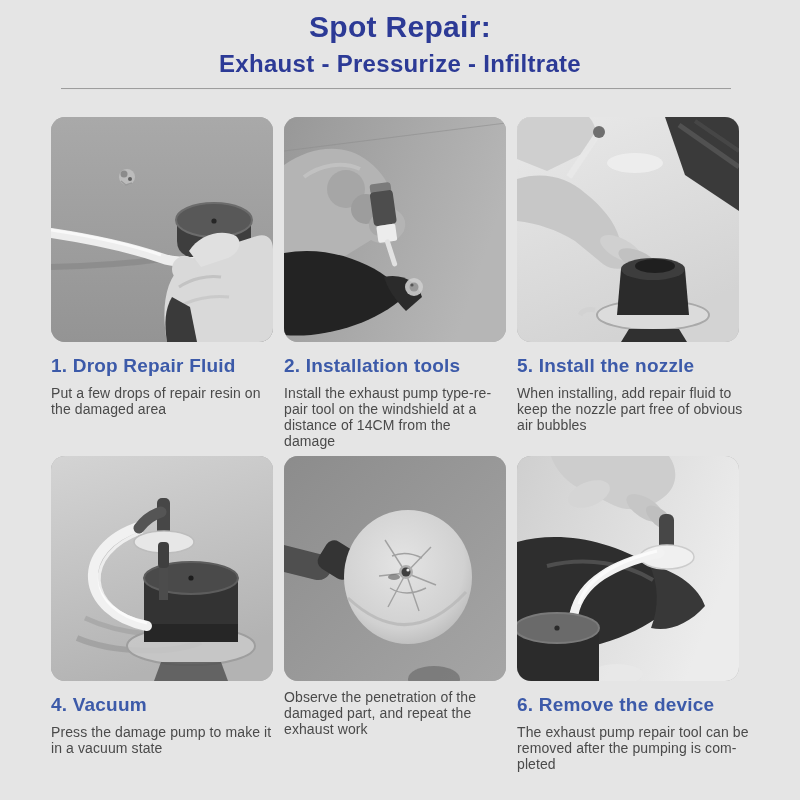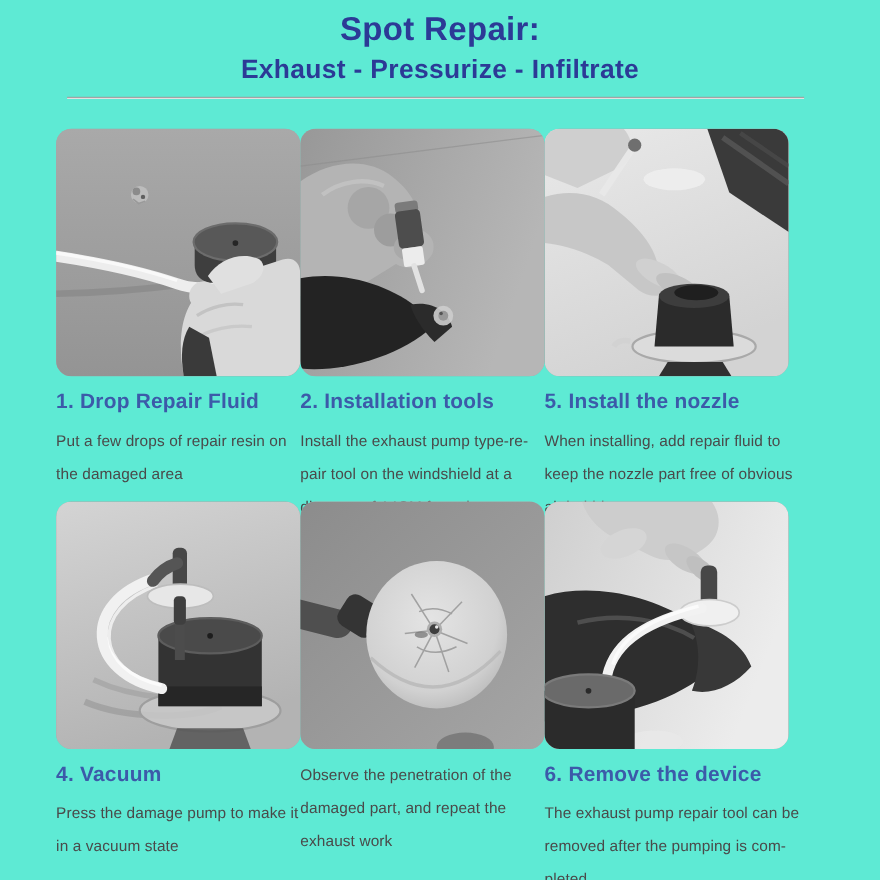--- a/index.html
+++ b/index.html
@@ -1,28 +1,28 @@
 <!DOCTYPE html>
 <html><head>
 <meta charset="utf-8">
 <style>
   * { margin:0; padding:0; box-sizing:border-box; }
   html,body { background:#ffffff; }
   body { width:800px; height:800px; font-family:"Liberation Sans", sans-serif; position:relative; overflow:hidden; }
-  .page { position:absolute; inset:0; background:#5eead4; }
+  .page { position:absolute; inset:0; background:#e5e5e5; }
   .header { position:absolute; top:8px; left:0; width:800px; text-align:center; }
   .title-l1 { font-size:30px; line-height:37px; font-weight:bold; color:#2c3a96; letter-spacing:0.3px; }
   .title-l2 { font-size:24px; line-height:37px; font-weight:bold; color:#2c3a96; letter-spacing:0.3px; }
   .divider { position:absolute; top:88px; left:61px; width:670px; height:2px; background:#9d9d9d; border-bottom:1px solid #e2e2e2; }
-  .grid { position:absolute; top:117px; left:51px; display:grid; grid-template-columns:repeat(3,222px); column-gap:0; grid-auto-rows:339px; }
+  .grid { position:absolute; top:117px; left:51px; display:grid; grid-template-columns:repeat(3,222px); column-gap:11px; grid-auto-rows:339px; }
   .cell { width:222px; }
   .photo { width:222px; height:225px; border-radius:14px; overflow:hidden; background:#a5a5a5; }
   .photo svg { display:block; }
   .step-h { margin-top:13px; font-size:19px; font-weight:bold; color:#3c5aa9; letter-spacing:0.2px; white-space:nowrap; }
-  .step-d { margin-top:8px; font-size:14px; line-height:30px; color:#4a4a4a; letter-spacing:0.1px; white-space:pre; }
+  .step-d { margin-top:8px; font-size:14px; line-height:16px; color:#4a4a4a; letter-spacing:0.1px; white-space:pre; }
 </style>
 </head>
 <body>
 
 <div class="page">
 
   <div class="header">
     <div class="title-l1">Spot Repair:</div>
     <div class="title-l2">Exhaust - Pressurize - Infiltrate</div>
   </div>

